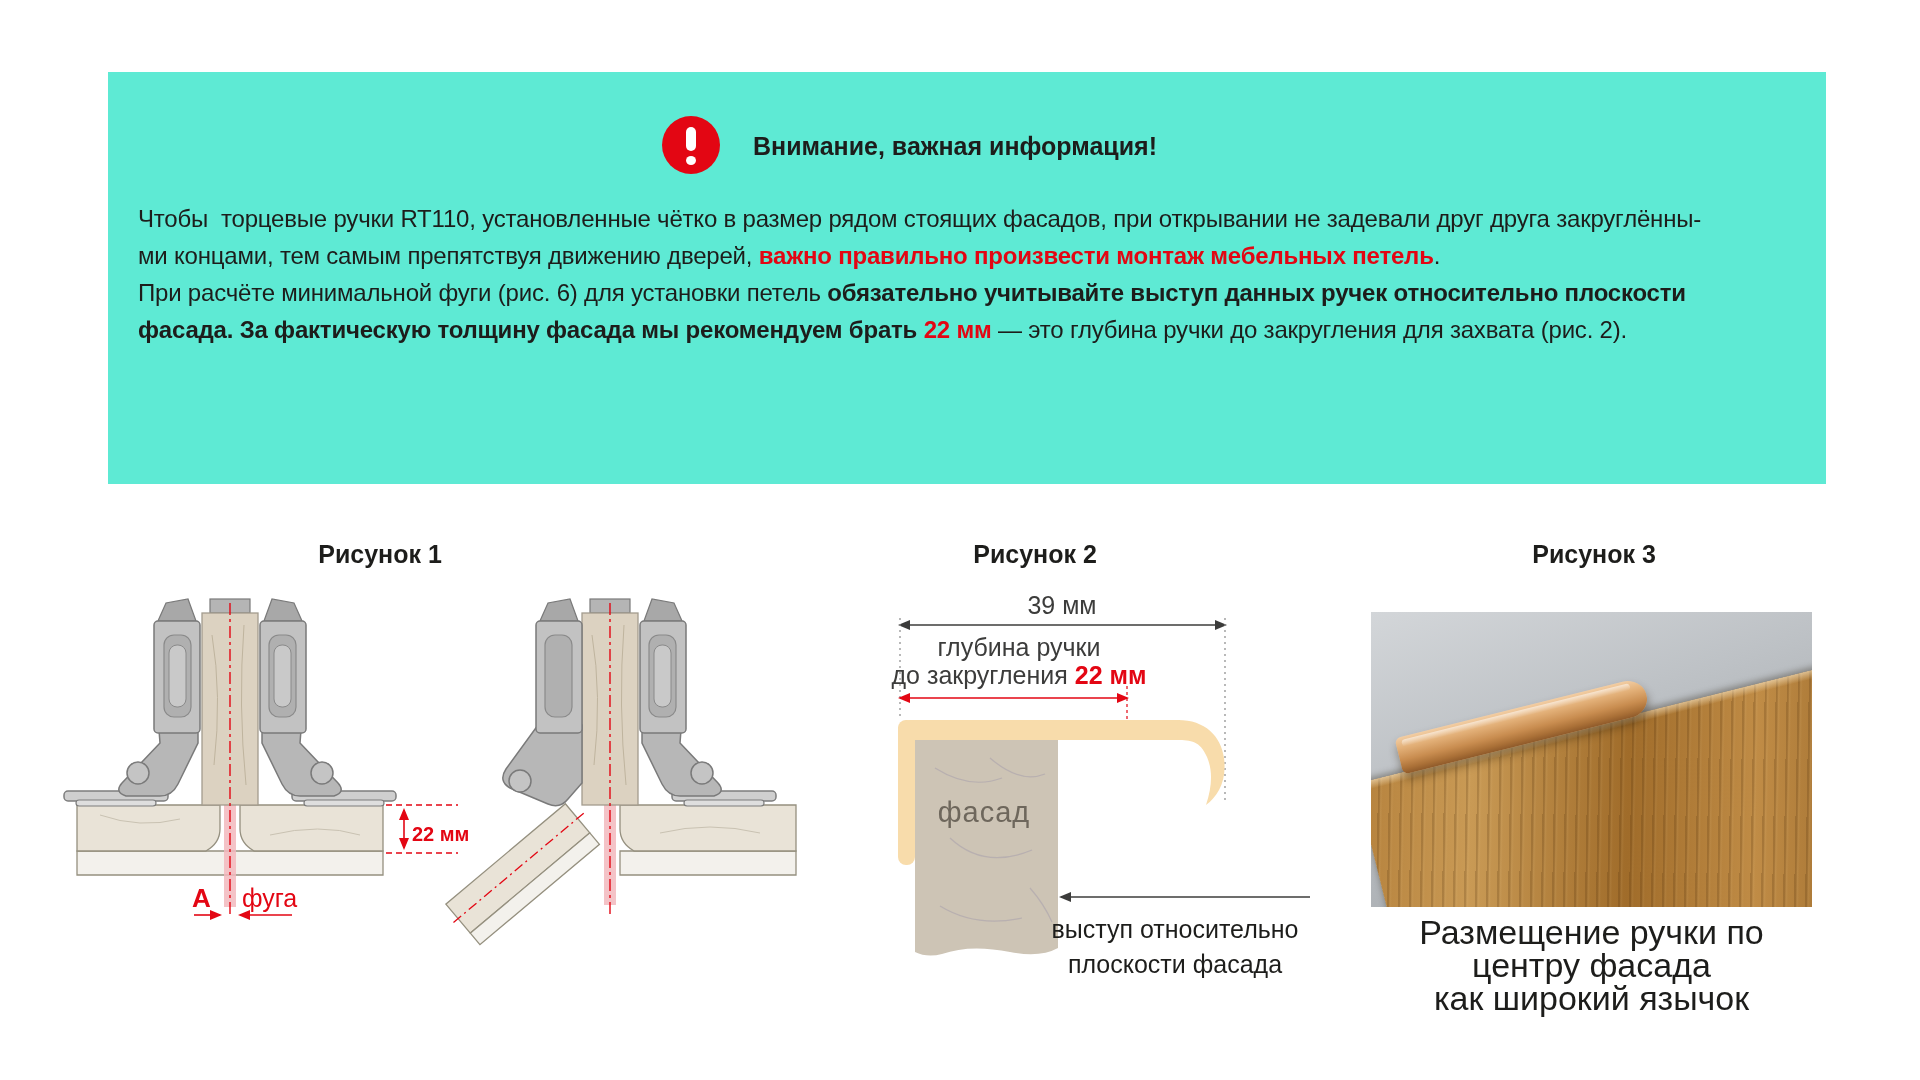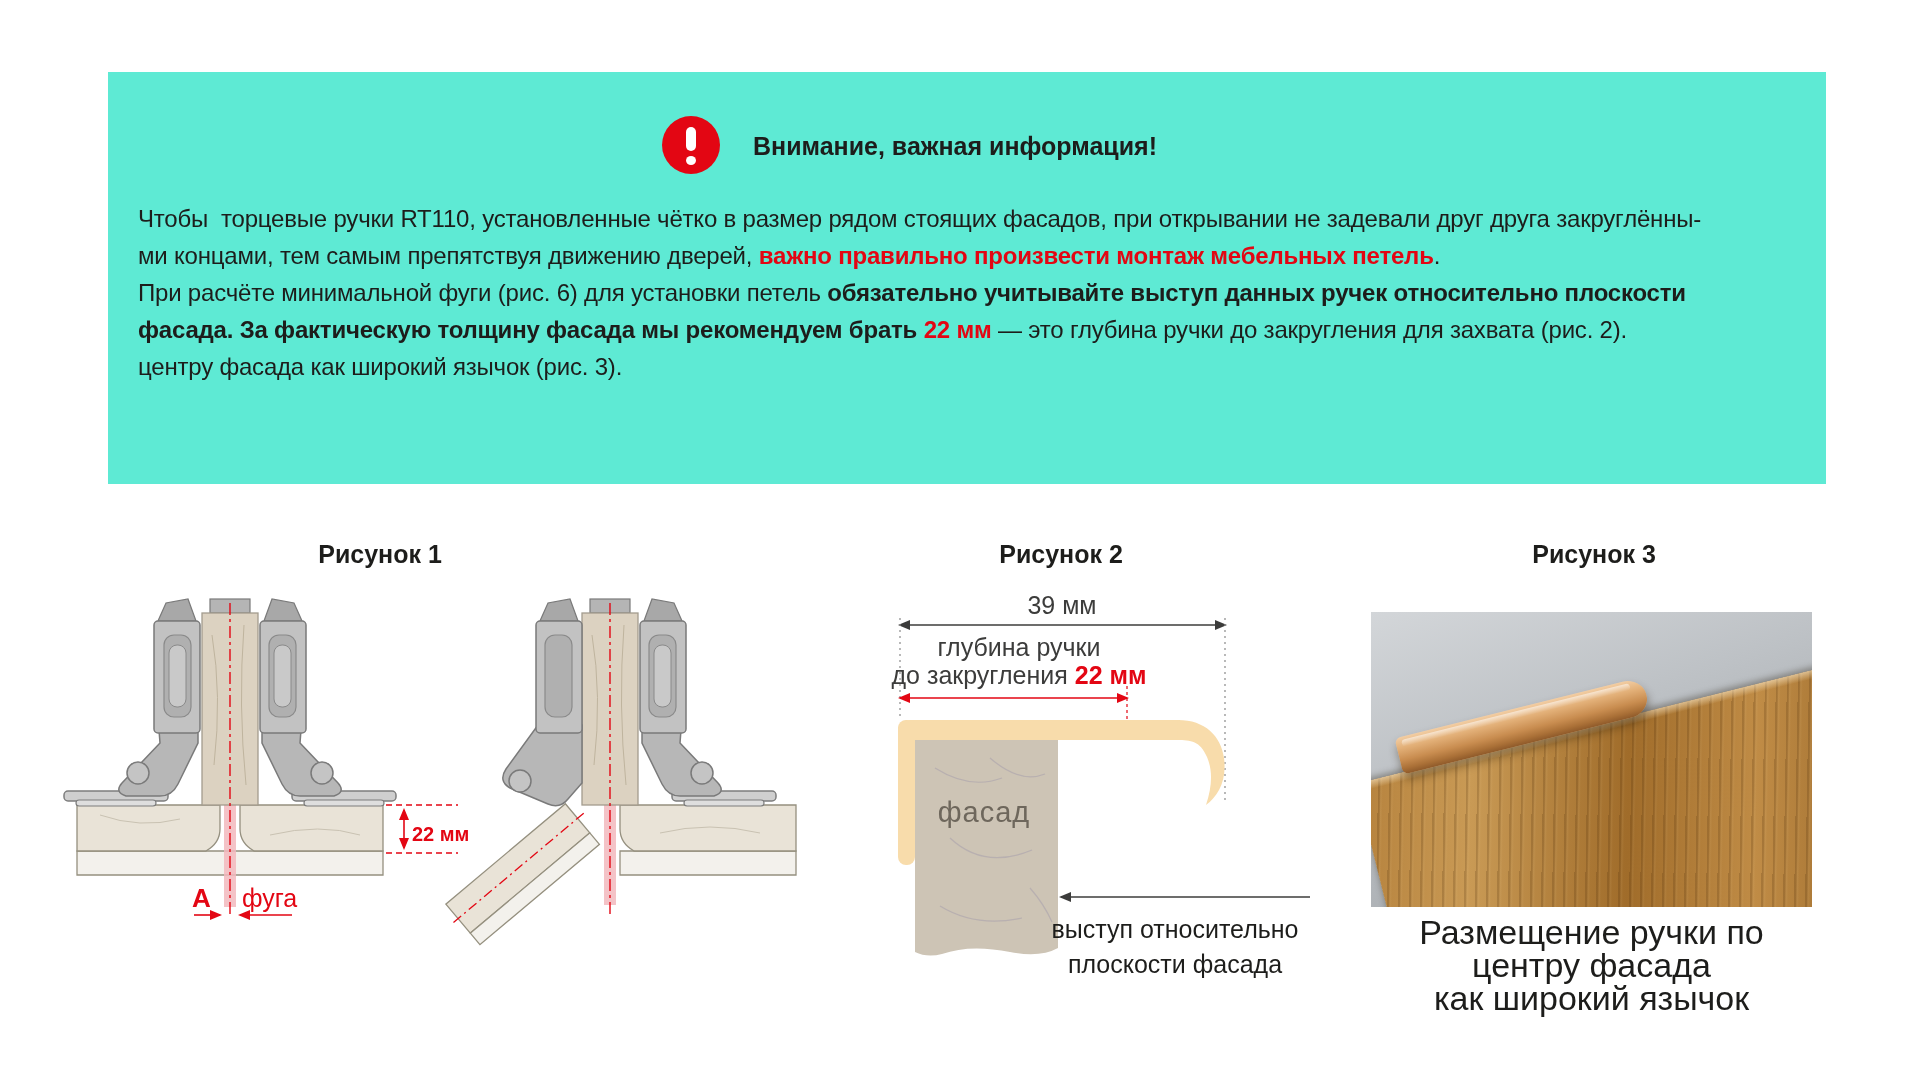--- a/index.html
+++ b/index.html
@@ -21,21 +21,21 @@
   .notice-title{position:absolute;left:645px;top:60px;font-size:25px;font-weight:bold;color:var(--ink);}
   .notice-body{position:absolute;left:30px;top:128px;width:1662px;font-size:24px;letter-spacing:-0.2px;}
   .tline{white-space:pre;line-height:37px;height:37px;}
   .seg-n{font-weight:normal;color:var(--ink);}
   .seg-b{font-weight:bold;color:var(--ink);}
   .seg-rb{font-weight:bold;color:var(--red);margin-top:43px;}
 
   
   .fig-caption{position:absolute;top:540px;width:260px;text-align:center;
     font-size:25px;font-weight:bold;color:var(--ink);}
-  #cap1{left:250px;} #cap2{left:931px;} #cap3{left:1464px;}
+  #cap1{left:250px;} #cap2{left:905px;} #cap3{left:1464px;}
 
   
   svg text{font-family:"Liberation Sans",sans-serif;}
   .t-dim{fill:var(--dim);font-size:25px;}
   .t-red{fill:var(--red);font-weight:bold;}
   .t-red-s{fill:var(--red);font-weight:bold;font-size:20px;}
   .t-red-a{fill:var(--red);font-weight:bold;font-size:26px;}
   .t-red-f{fill:var(--red);font-size:25px;}
   .t-facade{fill:#6e675c;font-size:29px;letter-spacing:1px;}
   .t-note{fill:var(--ink);font-size:25px;}
@@ -68,21 +68,20 @@
   <div class="notice-icon">
     <div class="bar"></div>
     <div class="dot"></div>
   </div>
   <div class="notice-title">Внимание, важная информация!</div>
   <div class="notice-body">
       <div class="tline"><span class="seg-n">Чтобы  торцевые ручки RT110, установленные чётко в размер рядом стоящих фасадов, при открывании не задевали друг друга закруглённы-</span></div>
       <div class="tline"><span class="seg-n">ми концами, тем самым препятствуя движению дверей, </span><span class="seg-rb">важно правильно произвести монтаж мебельных петель</span><span class="seg-n">.</span></div>
       <div class="tline"><span class="seg-n">При расчёте минимальной фуги (рис. 6) для установки петель </span><span class="seg-b">обязательно учитывайте выступ данных ручек относительно плоскости</span></div>
       <div class="tline"><span class="seg-b">фасада. За фактическую толщину фасада мы рекомендуем брать </span><span class="seg-rb">22 мм</span><span class="seg-n"> — это глубина ручки до закругления для захвата (рис. 2).</span></div>
-      <div class="tline"><span class="seg-n">центру фасада как широкий язычок (рис. 3).</span></div>
     </div>
 </div>
 
 <div id="cap1" class="fig-caption">Рисунок 1</div>
 <div id="cap2" class="fig-caption">Рисунок 2</div>
 <div id="cap3" class="fig-caption">Рисунок 3</div>
 
 <svg class="abs" style="left:60px;top:585px;" width="780" height="420" viewBox="0 0 780 420">
   <defs>
     <marker id="f1r" orient="auto-start-reverse" markerWidth="12" markerHeight="10" refX="10" refY="5" markerUnits="userSpaceOnUse">

